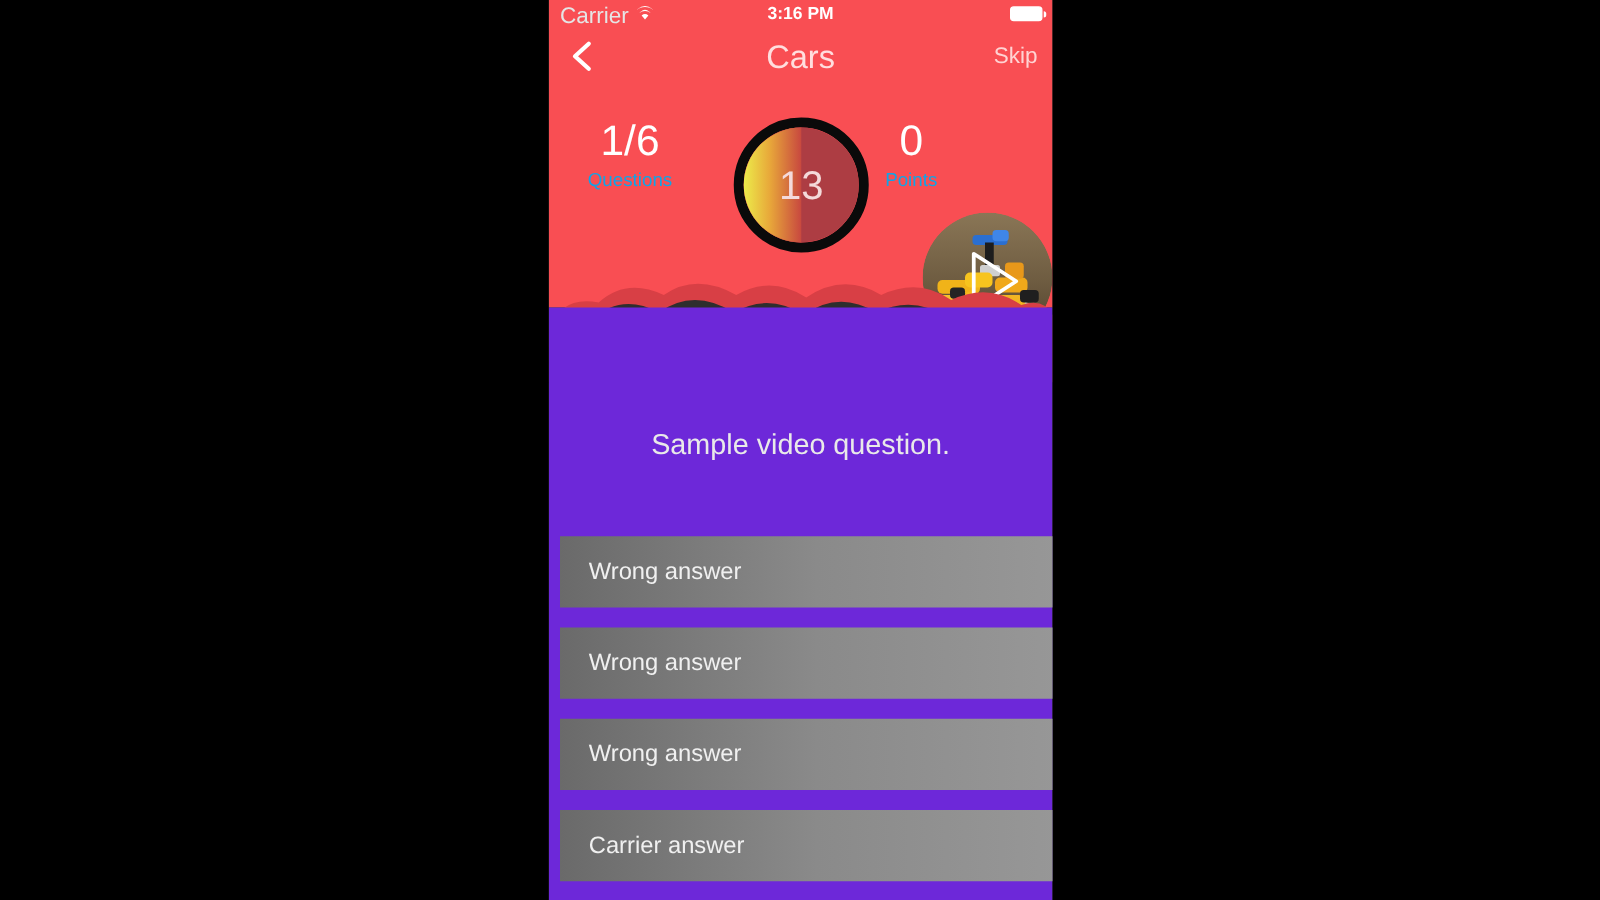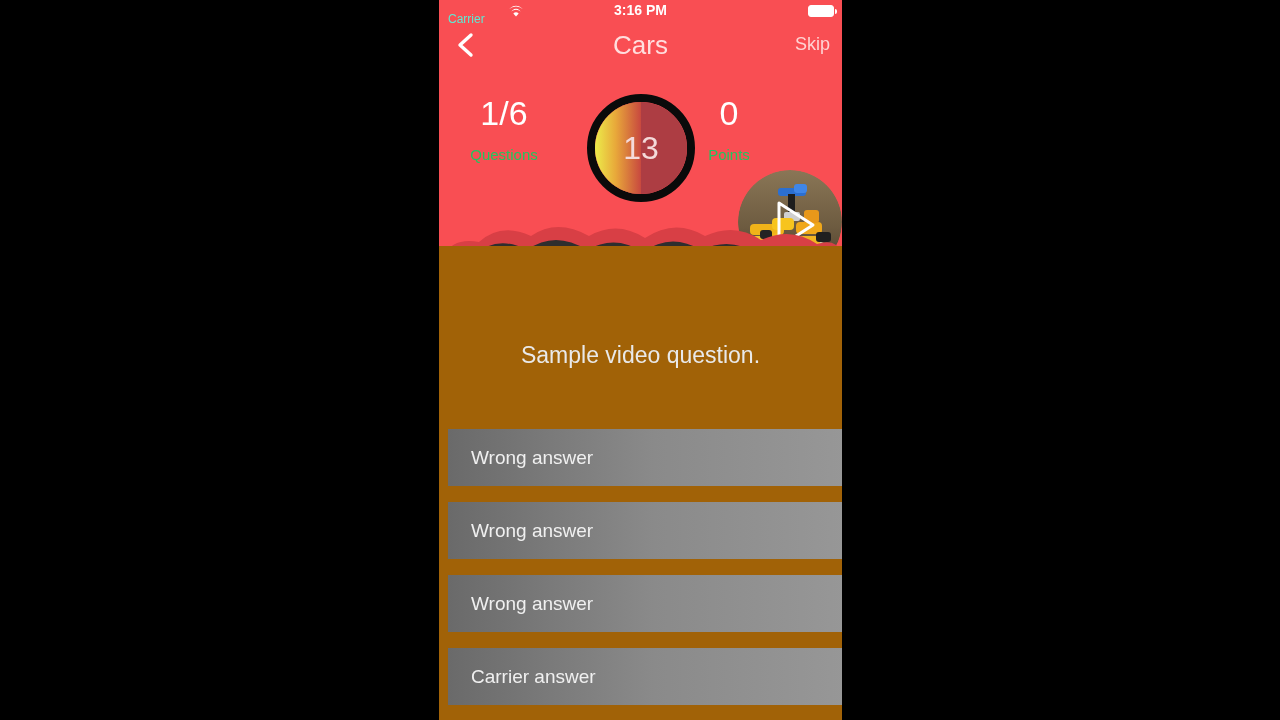--- a/index.html
+++ b/index.html
@@ -43,24 +43,24 @@
   
   .statusbar {
     position: absolute;
     left: 0; top: 0;
     width: 403px;
     height: 22px;
     color: #ffffff;
   }
   .sb-carrier {
     position: absolute;
-    left: 9px; top: 12px;
-    font-size: 12px;
+    left: 9px; top: 2px;
+    font-size: 18px;
     letter-spacing: 0px;
-    color: #5eead4;
+    color: #e5e5e5;
   }
   .sb-wifi {
     position: absolute;
     left: 69px; top: 4px;
     width: 16px; height: 13px;
   }
   .sb-time {
     position: absolute;
     left: 0; top: 2px;
     width: 403px;
@@ -133,23 +133,23 @@
   .stat-left  { left: 0px; }
   .stat-right { right: 0px; }
   .stat-value {
     font-size: 34px;
     color: #ffffff;
     font-weight: 300;
     line-height: 42px;
   }
   .stat-label {
     font-size: 15px;
-    color: #22c55e;
+    color: #0ea5e9;
     line-height: 18px;
-    margin-top: 12px;
+    margin-top: 2px;
   }
 
   
   .timer {
     position: absolute;
     left: 585px;
     left: 0;
     margin-left: 146px;
     top: 0px;
     width: 112px;
@@ -195,21 +195,21 @@
     pointer-events: none;
   }
 
   
   .body-dark {
     position: absolute;
     left: 0;
     top: 246px;
     width: 403px;
     height: 474px;
-    background: #a16207;
+    background: #6d28d9;
   }
 
   .question {
     position: absolute;
     left: 0;
     top: 96px;
     width: 403px;
     text-align: center;
     font-size: 23px;
     color: #e9e9e9;

